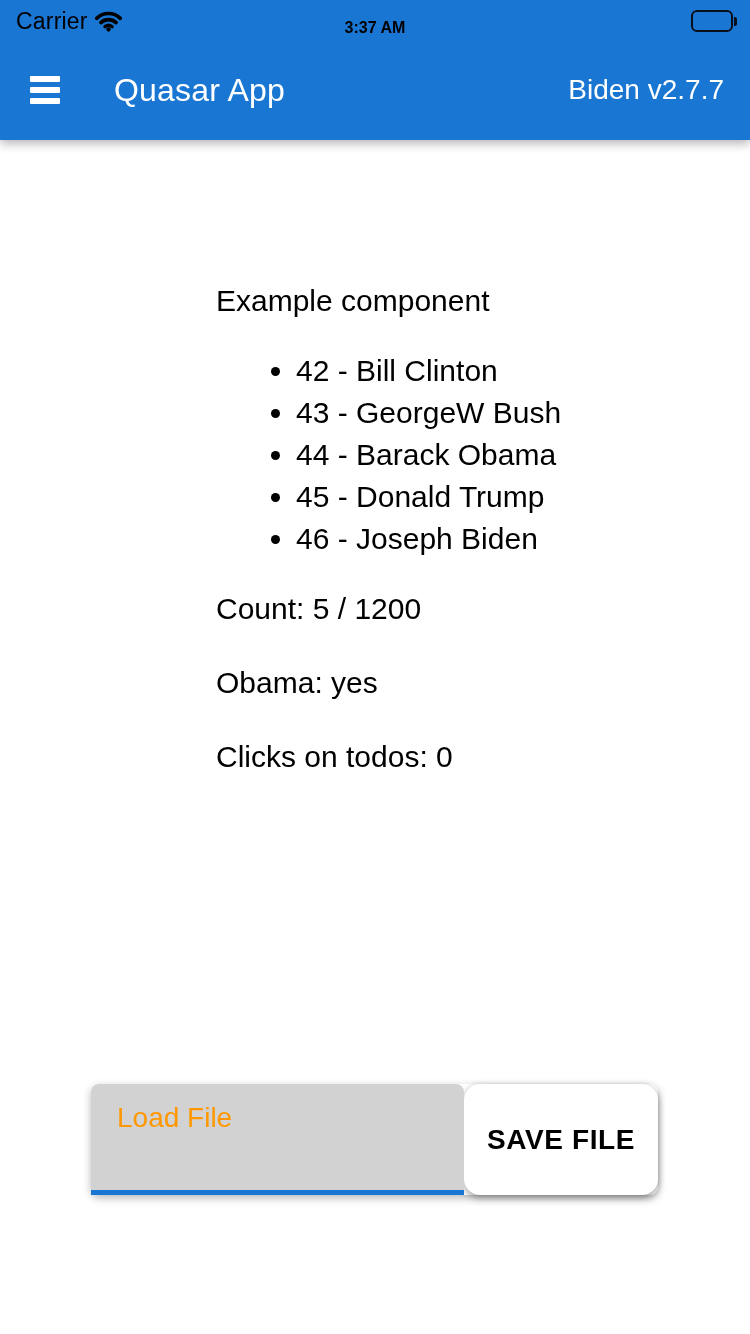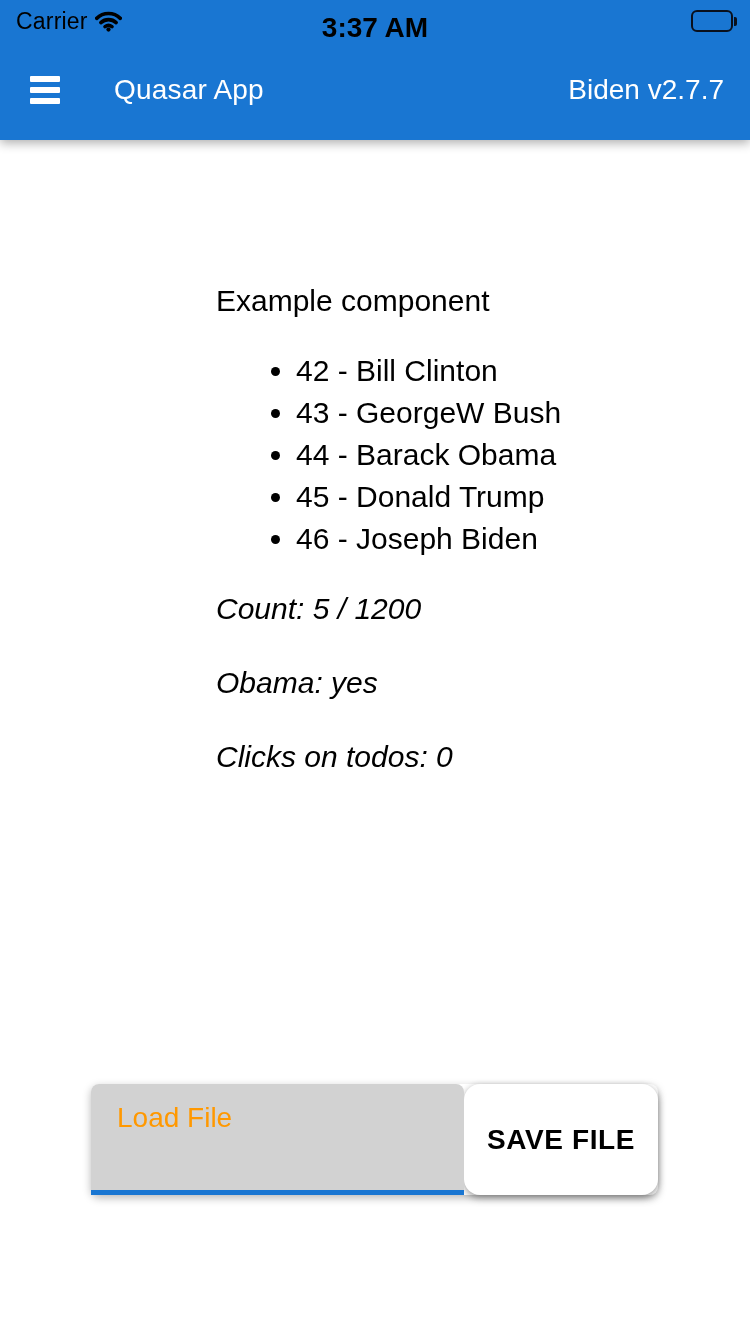--- a/index.html
+++ b/index.html
@@ -28,21 +28,21 @@
     padding: 2px 13px 0 16px;
     color: #000;
     position: relative;
   }
   .carrier { font-size: 23px; letter-spacing: 0.2px; z-index: 2; }
   .wifi { margin-left: 7px; display: flex; align-items: center; z-index: 2; }
   .status-time {
     position: absolute; left: 0; right: 0; top: 0; height: 40px;
     display: flex; align-items: center; justify-content: center;
     padding-top: 15px;
-    font-size: 28px; font-weight: 600; color: #000;
+    font-size: 16px; font-weight: 600; color: #000;
   }
   .battery { margin-left: auto; display: flex; align-items: center; z-index: 2; }
   .battery-body {
     width: 42px; height: 22px;
     border: 2px solid #09101d;
     border-radius: 6px;
     position: relative;
     padding: 2px;
   }
   .battery-fill { width: 100%; height: 100%; background: #000; border-radius: 2px; }
@@ -57,21 +57,21 @@
     padding: 0 26px 0 30px;
   }
   .hamburger { width: 30px; cursor: pointer; }
   .hamburger span {
     display: block; width: 30px; height: 6px;
     background: #fff; border-radius: 1px;
   }
   .hamburger span + span { margin-top: 5px; }
   .toolbar-title {
     margin-left: 54px;
-    font-size: 28px; font-weight: 400;
+    font-size: 32px; font-weight: 400;
     letter-spacing: 0.2px;
     white-space: nowrap;
   }
   .toolbar-version {
     margin-left: auto;
     font-size: 28px; font-weight: 400;
   }
 
   
   .content {
@@ -79,21 +79,21 @@
     padding: 143px 40px 0 216px;
     font-size: 30px;
   }
   .heading { margin: 0 0 32px; line-height: 35px; }
   .todo-list {
     margin: 0 0 28px;
     padding: 0 0 0 80px;
     list-style: disc;
   }
   .todo-list li { line-height: 42px; }
-  .stat { margin: 0 0 32px; line-height: 42px; font-style: italic; }
+  .stat { margin: 0 0 32px; line-height: 42px; }
 
   
   .file-row {
     position: absolute;
     left: 91px; top: 1084px;
     height: 111px;
     display: flex;
     border-radius: 8px;
     box-shadow: 0 3px 8px rgba(0,0,0,0.28);
   }

